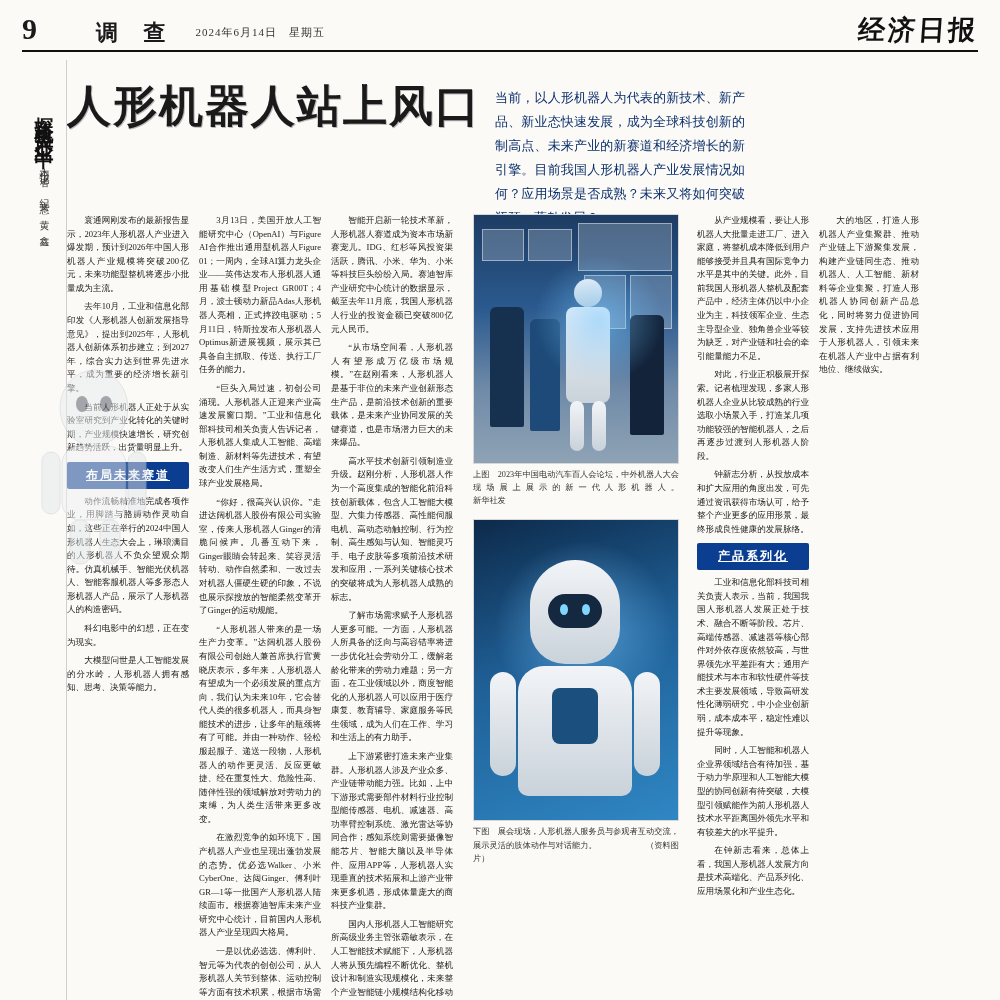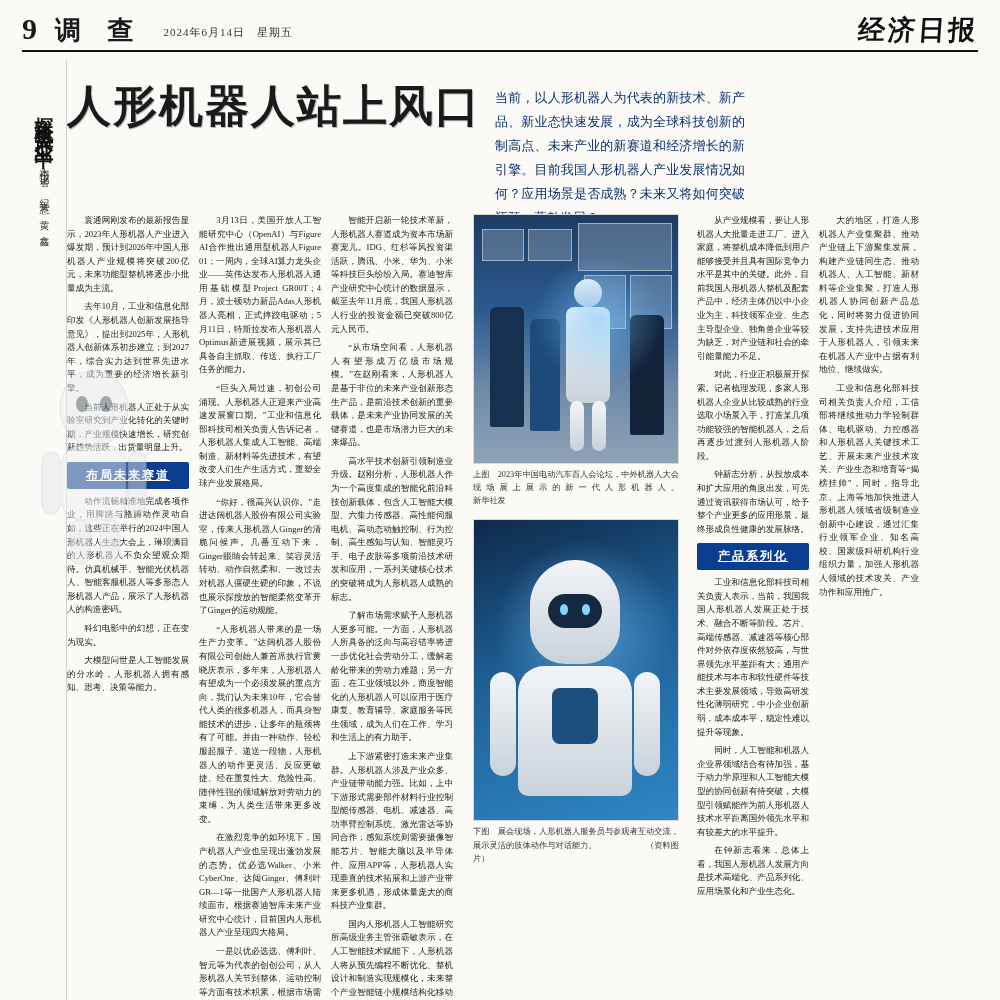--- a/index.html
+++ b/index.html
@@ -8,21 +8,21 @@
     background:#fbfaf7;
     font-family:"Liberation Serif","DejaVu Serif",serif;
     color:#1a1a1a;
     overflow:hidden;
   }
   .page{position:relative;width:1000px;height:1000px;box-sizing:border-box;padding:14px 22px 10px 22px;}
 
   
   .masthead{display:flex;align-items:flex-end;border-bottom:2px solid #111;padding-bottom:6px;}
   .page-num{font-size:30px;font-weight:bold;font-family:"Liberation Serif",serif;line-height:1;margin-right:18px;}
-  .section-name{font-size:26px;letter-spacing:10px;font-weight:bold;margin-right:20px;line-height:1;}
+  .section-name{font-size:22px;letter-spacing:10px;font-weight:bold;margin-right:20px;line-height:1;margin-left:41px;}
   .issue-date{font-size:11px;color:#333;margin-bottom:4px;letter-spacing:1px;}
   .brand{margin-left:auto;font-size:27px;font-weight:bold;letter-spacing:3px;color:#111;
          font-family:"Liberation Serif",serif;line-height:1;transform:skewX(-4deg);}
 
   
   .body{display:flex;margin-top:8px;height:942px;}
 
   
   .side-label{width:44px;flex:0 0 44px;position:relative;border-right:1px solid #cfcfcf;}
   .side-label .vtxt{
@@ -185,20 +185,19 @@
           <p>钟新志分析，从投放成本和扩大应用的角度出发，可先通过资讯获得市场认可，给予整个产业更多的应用形景，最终形成良性健康的发展脉络。</p>
           <div class="subhead">产品系列化</div>
           <p>工业和信息化部科技司相关负责人表示，当前，我国我国人形机器人发展正处于技术、融合不断等阶段。芯片、高端传感器、减速器等核心部件对外依存度依然较高，与世界领先水平差距有大；通用产能技术与本市和软性硬件等技术主要发展领域，导致高研发性化薄弱研究，中小企业创新弱，成本成本平，稳定性难以提升等现象。</p>
           <p>同时，人工智能和机器人企业界领域结合有待加强，基于动力学原理和人工智能大模型的协同创新有待突破，大模型引领赋能作为前人形机器人技术水平距离国外领先水平和有较差大的水平提升。</p>
           <p>在钟新志看来，总体上看，我国人形机器人发展方向是技术高端化、产品系列化、应用场景化和产业生态化。</p>
 
         </div>
 
         <div class="col" style="width:100px;flex:0 0 100px;">
           <p>大的地区，打造人形机器人产业集聚群、推动产业链上下游聚集发展，构建产业链同生态、推动机器人、人工智能、新材料等企业集聚，打造人形机器人协同创新产品总化，同时将努力促进协同发展，支持先进技术应用于人形机器人，引领未来在机器人产业中占据有利地位、继续做实。</p>
-          <p>工业和信息化部科技司相关负责人介绍，工信部将继续推动力学轻制群体、电机驱动、力控感器和人形机器人关键技术工艺、开展未来产业技术攻关、产业生态和培育等“揭榜挂帅”，同时，指导北京、上海等地加快推进人形机器人领域省级制造业创新中心建设，通过汇集行业领军企业、知名高校、国家级科研机构行业组织力量，加强人形机器人领域的技术攻关、产业功作和应用推广。</p>
           <p></p>
         </div>
 
       </div>
     </div>
   </div>
 </div>
 
 </body></html>

